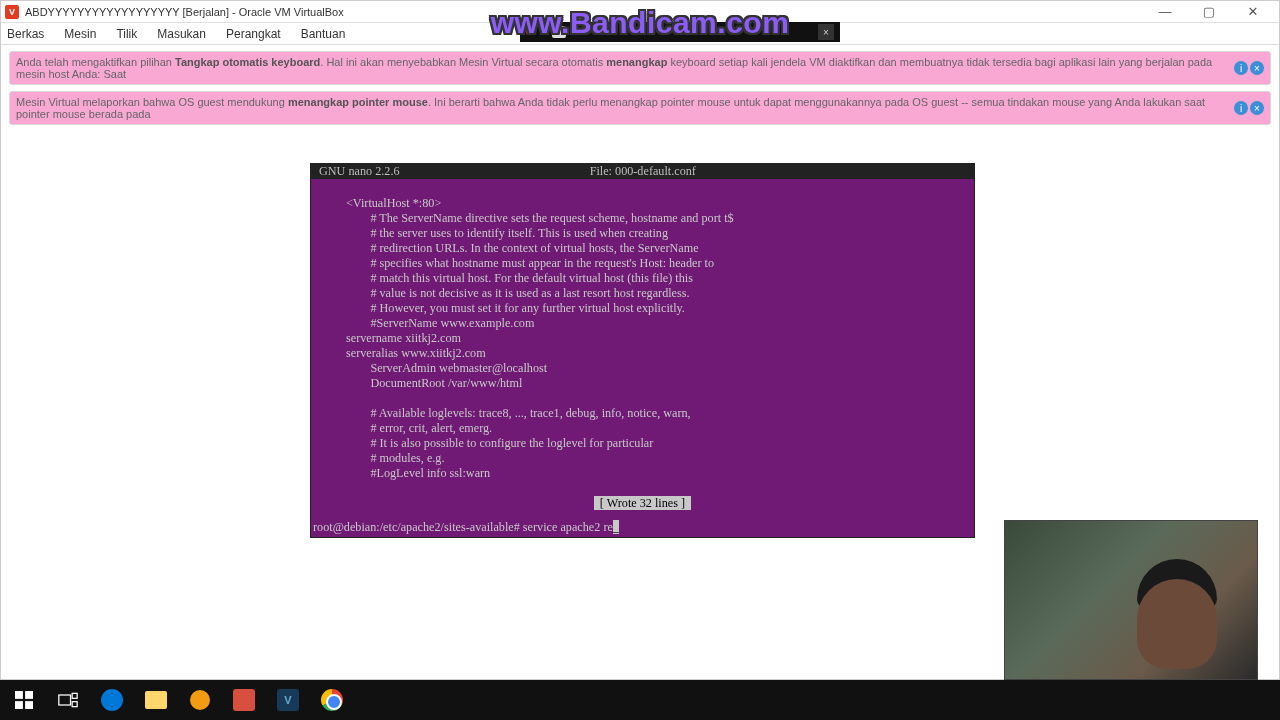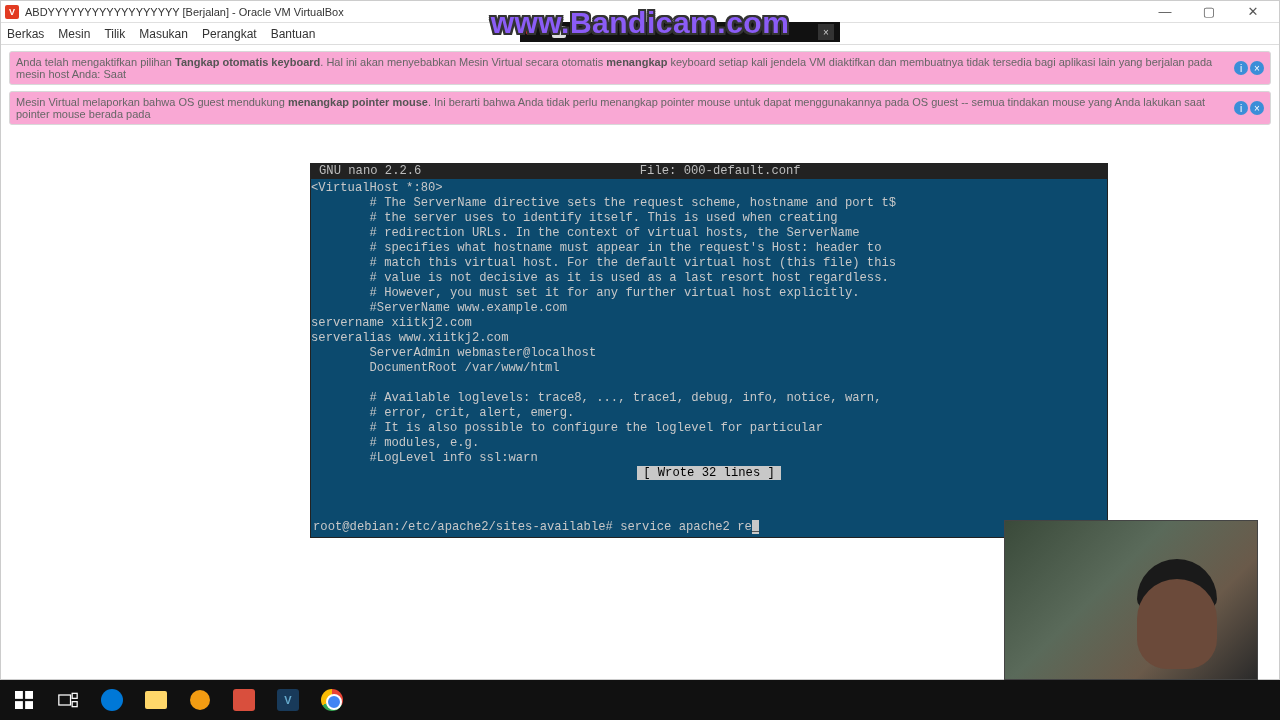--- a/index.html
+++ b/index.html
@@ -30,21 +30,21 @@
     margin-right: 6px;
     border-radius: 2px;
     display:inline-flex;align-items:center;justify-content:center;
     color:#fff;font-size:9px;font-weight:bold;
   }
   .titlebar .spacer { flex: 1; }
   .win-controls { display:flex; }
   .win-btn { width: 44px; height: 22px; display:flex;align-items:center;justify-content:center; color:#555;font-size:13px; }
   .menubar {
     height: 22px; display:flex; align-items:center;
-    padding: 0 6px; gap: 14px;
+    padding: 0 6px; gap: 20px;
     font-size: 12px; color:#333;
     border-bottom: 1px solid #ddd;
   }
   .menubar span { cursor: default; }
   .infobar {
     margin: 6px 8px;
     padding: 4px 6px;
     border: 1px solid #d8d8d8;
     border-radius: 3px;
     background: #f9a8d4;
@@ -55,42 +55,42 @@
   .infobar b { font-weight: bold; color:#555; }
   .infobar .tail-icons { margin-left:auto; display:flex; gap:2px; }
   .tail-icons span {
     width:14px;height:14px;border-radius:50%;
     background:#3b8ed8;color:#fff;font-size:10px;
     display:inline-flex;align-items:center;justify-content:center;
   }
   .terminal {
     position:absolute;
     top: 163px; left: 310px;
-    width: 798px; height: 375px;
-    background:#0c4a6e; color:#c8c8c8;
-    font-family: Liberation Mono, monospace;
+    width: 665px; height: 375px;
+    background:#701a75; color:#c8c8c8;
+    font-family: Liberation Serif, serif;
     font-size: 12.2px;
     line-height: 15px;
     padding: 0;
     overflow:hidden;
     border: 1px solid #222;
   }
   .nano-header {
     color:#bdbdbd; background:#222;
     display:flex; justify-content:space-between;
     padding: 0 8px;
     height:15px;
   }
   .nano-header .mid { flex:1; text-align:center; }
   pre.nano-body {
-    padding: 2px 2px 0 0;
+    padding: 2px 2px 0 20px;
     white-space: pre;
     color:#c8c8c8;
     font-family:inherit;
-    margin:0;
+    margin:15px;
   }
   .nano-status {
     text-align:center; 
   }
   .nano-status span {
     background:#c8c8c8; color:#000;
     padding: 0 6px;
   }
   .prompt-line {
     position:absolute; bottom:2px; left:2px;

